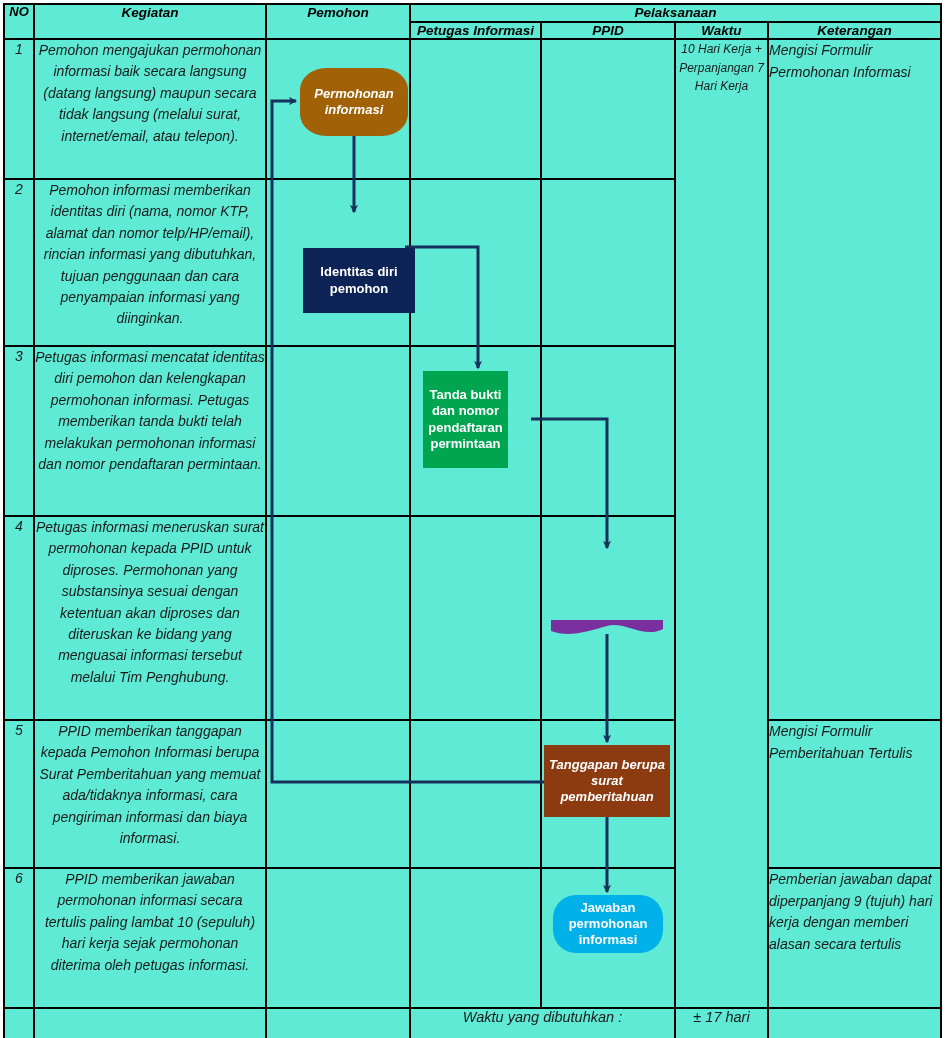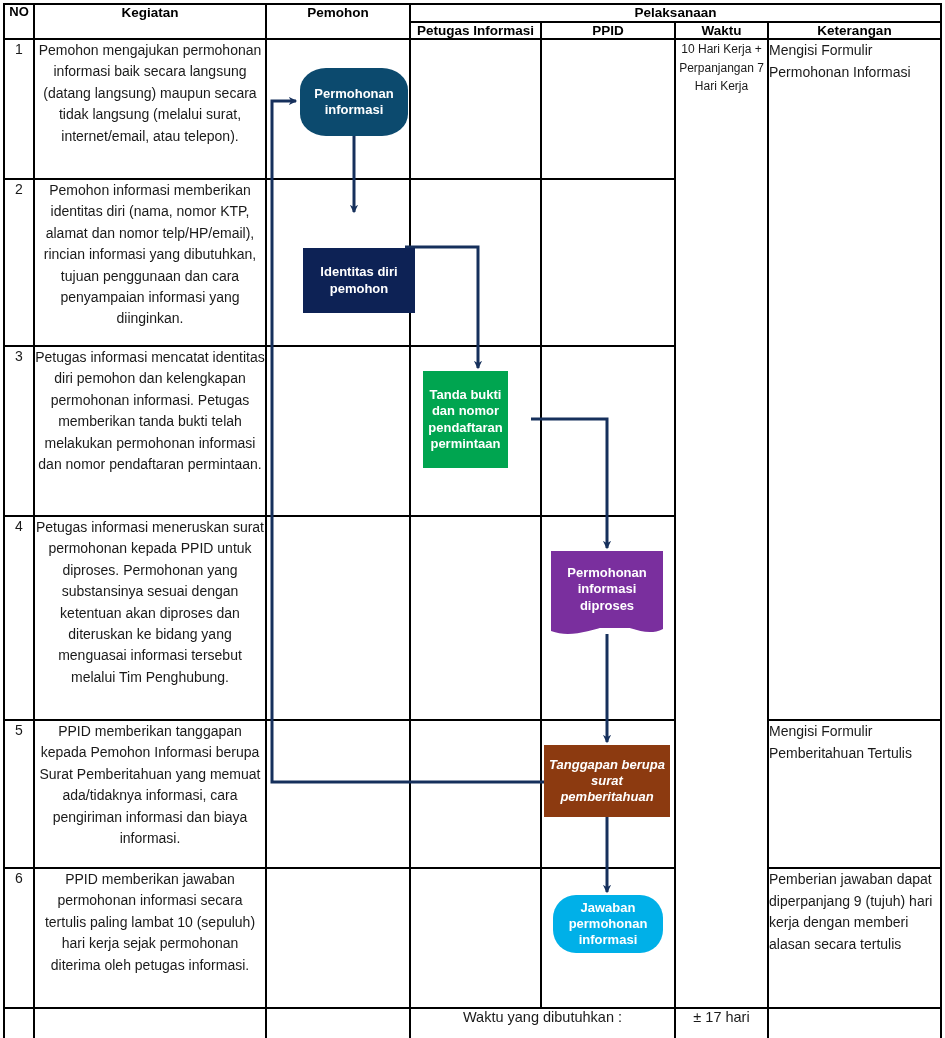--- a/index.html
+++ b/index.html
@@ -26,21 +26,22 @@
     width: 939px;
     height: 1032px;
     border-collapse: collapse;
     table-layout: fixed;
     background: #fbf8a0;
   }
   table.sop-table td, table.sop-table th {
     border: 2px solid #000000;
     padding: 0;
     vertical-align: top;
-    background: #ffffff;
+    background: #5eead4;
+    font-style: italic;
   }
   th.hdr {
     background: #f5b800;
     text-align: center;
     vertical-align: middle;
     font-size: 13.5px;
     font-weight: bold;
     color: #000000;
     line-height: 1.15;
     padding: 3px 2px;
@@ -109,22 +110,23 @@
     color: #ffffff;
     font-weight: bold;
     font-size: 13px;
     line-height: 1.25;
     box-sizing: border-box;
     padding: 2px 4px;
     pointer-events: auto;
   }
   #node-permohonan {
     left: 300px; top: 68px; width: 108px; height: 68px;
-    background: #0c4a6e;
+    background: #a16207;
     border-radius: 26px / 22px;
+    font-style: italic;
   }
   #node-identitas {
     left: 303px; top: 215px; width: 112px; height: 65px;
     background: #0d2255;
     margin-top: 33px;
   }
   #node-tanda {
     left: 423px; top: 371px; width: 85px; height: 97px;
     background: #00a550;
   }
@@ -268,23 +270,20 @@
     </div>
 
     <div class="node" id="node-identitas">
       <span>Identitas diri pemohon</span>
     </div>
 
     <div class="node" id="node-tanda">
       <span>Tanda bukti dan nomor pendaftaran permintaan</span>
     </div>
 
-    <div class="node" id="node-diproses">
-      <span>Permohonan informasi diproses</span>
-    </div>
     <svg class="doc-wave" viewBox="0 0 112 16" preserveAspectRatio="none" xmlns="http://www.w3.org/2000/svg">
       <path d="M0,0 L112,0 L112,9 C92,19 74,1 56,6 C38,11 18,18 0,11 Z" fill="#7a2f9e"></path>
     </svg>
 
     <div class="node" id="node-tanggapan">
       <span>Tanggapan berupa surat pemberitahuan</span>
     </div>
 
     <div class="node" id="node-jawaban">
       <span>Jawaban permohonan informasi</span>

